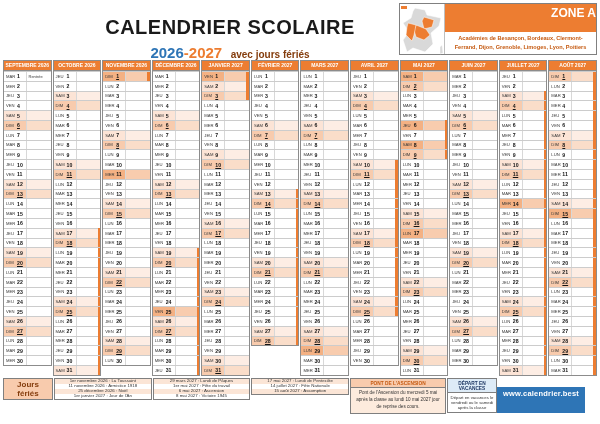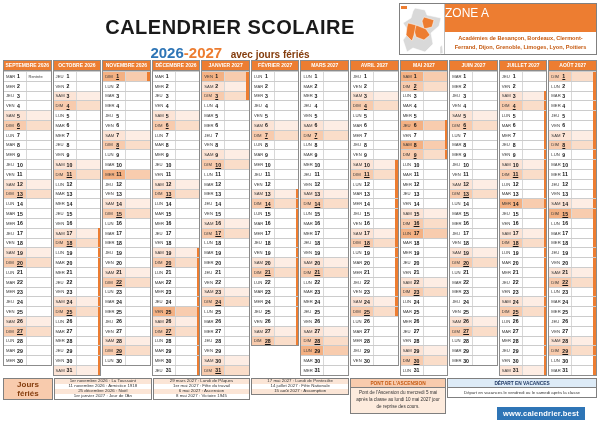--- a/index.html
+++ b/index.html
@@ -11,22 +11,22 @@
   .maintitle{font-size:20px;font-weight:bold;color:#1a1a1a;letter-spacing:.5px;margin:0}
   .subtitle{margin-top:5px;font-weight:bold}
   .yr-left{font-size:15px;color:var(--blue)}
   .yr-sep,.yr-right{font-size:15px;color:var(--orange)}
   .sub-suffix{font-size:10px;color:#843C0C;margin-left:4px}
 
   .zonebox{position:absolute;left:399px;top:3px;width:198px;height:52px;
            border:1px solid #808080;display:flex;background:#fff;box-sizing:border-box}
   .mapwrap{width:44px;height:100%;position:relative;flex:none}
   .zoneright{flex:1;display:flex;flex-direction:column;border-left:1px solid #bfbfbf}
-  .zonetitle{background:var(--orange);color:#fff;font-weight:normal;font-size:12px;
-             text-align:left;line-height:19px;height:31px}
+  .zonetitle{background:var(--orange);color:#fff;font-weight:bold;font-size:12px;
+             text-align:right;line-height:19px;height:31px}
   .academies{flex:1;font-size:5.6px;line-height:1.6;color:#C55A11;text-align:center;
              padding:2px 3px;font-weight:bold}
 
   
   .grid{position:absolute;left:3px;top:60px;width:594px;display:flex;gap:1px}
   .col{flex:1;border:1px solid #8c8c8c;align-self:flex-start;background:#fff;min-width:0}
   .mh{height:9px;background:var(--orange);color:#fff;font-weight:bold;font-size:5px;
       line-height:9px;text-align:center;border-bottom:1px solid #8c8c8c;
       white-space:nowrap;overflow:hidden}
   .row{position:relative;display:flex;align-items:center;height:9.8px;
@@ -49,21 +49,21 @@
          text-align:center;padding:1px 2px;box-sizing:border-box}
   .hcol{flex:1;border:1px solid #7f7f7f;box-sizing:border-box}
   .hrow{font-size:4.4px;line-height:4.9px;text-align:center;color:#333;
         padding:0 1px;white-space:nowrap;overflow:hidden}
   .hrow:nth-child(odd){background:#FBE5D6}
   .pont{width:96px;flex:none;border:1px solid #7f7f7f;box-sizing:border-box}
   .ph{background:var(--sun);color:#C55A11;font-weight:bold;font-size:4.8px;
       text-align:center;padding:1.5px 1px;border-bottom:1px solid #7f7f7f}
   .pb{background:#FDEBDD;font-size:4.6px;line-height:1.5;text-align:center;
       padding:2px 3px;color:#333}
-  .dep{width:150px;flex:none;display:flex;flex-direction:column}
+  .dep{width:150px;flex:none;display:flex;flex-direction:row}
   .depbox{border:1px solid #7f7f7f;box-sizing:border-box}
   .dh{background:#DDEBF7;color:#1F3864;font-weight:bold;font-size:4.8px;
       text-align:center;padding:1.5px 1px;border-bottom:1px solid #7f7f7f}
   .db{font-size:4.3px;text-align:center;padding:2px;color:#333}
   .site{margin:9px 12px 0 auto;background:var(--blue);color:#fff;font-weight:bold;
         font-size:7.5px;padding:2px 6px;letter-spacing:.2px}
 </style>
 </head>
 <body>
 

